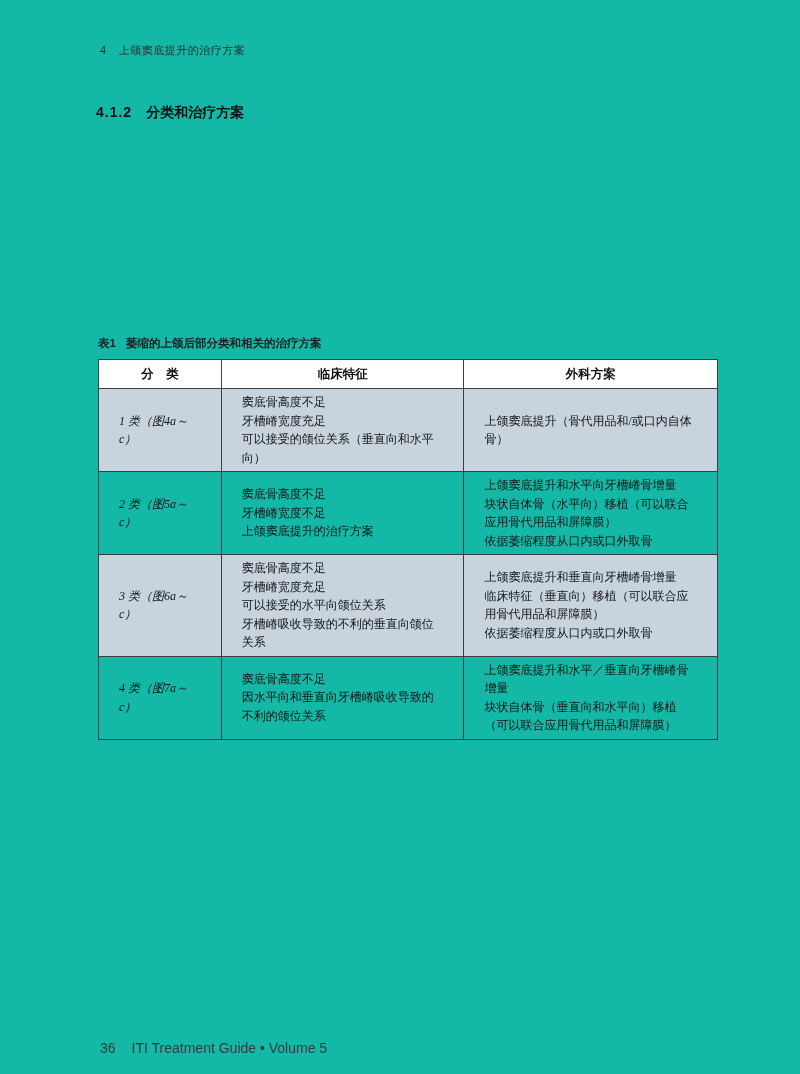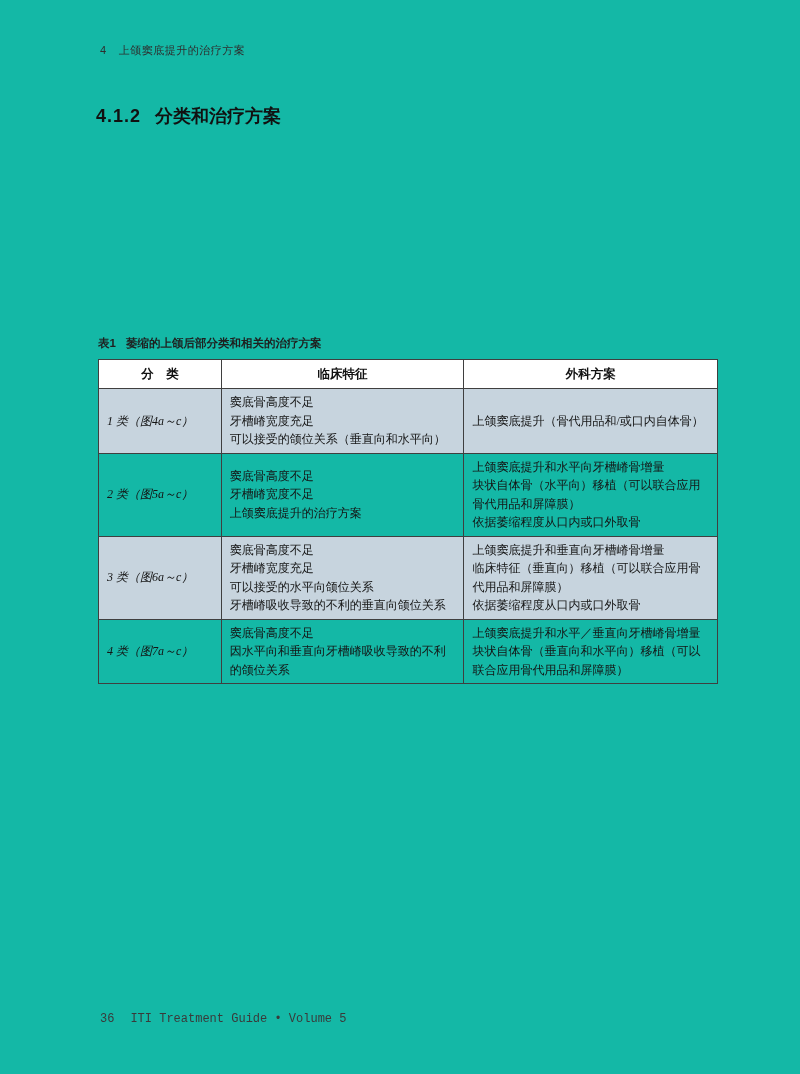--- a/index.html
+++ b/index.html
@@ -16,21 +16,21 @@
   .running-header {
     position: absolute; left: 100px; top: 43px;
     font-family: "Liberation Sans", "DejaVu Sans", sans-serif;
     font-size: 11px; color: #2e2e2e; letter-spacing: 0.5px;
   }
   .running-header .rh-num { margin-right: 12px; }
 
   .section-heading {
     position: absolute; left: 96px; top: 104px;
     font-family: "Liberation Sans", "DejaVu Sans", sans-serif;
-    font-size: 18px; font-weight: bold; color: #111;
+    font-size: 14px; font-weight: bold; color: #111;
   }
   .section-heading .sec-num { margin-right: 14px; letter-spacing: 1px; }
 
   .body-paragraph {
     position: absolute; left: 96px; top: 147px; width: 372px;
     font-size: 17px; line-height: 25px;
     text-align: justify; text-indent: 34px; color: #1f1f1f;
   }
 
   .table-caption {
@@ -48,34 +48,34 @@
   table.classification th, table.classification td {
     border: 1px solid var(--table-border, #3f3f3f);
     margin-top: 12px;
   }
   table.classification thead tr { height: 29px; }
   table.classification th {
     font-family: "Liberation Sans", "DejaVu Sans", sans-serif;
     font-size: 12.5px; font-weight: bold; text-align: center;
     background: #ffffff; color: #111;
   }
-  table.classification td { vertical-align: middle; padding: 4px 8px; }
+  table.classification td { vertical-align: middle; padding: 4px 20px; }
   td.class-cell { padding-left: 8px; font-style: italic; }
   td.surgical-cell { padding-right: 6px; }
   tbody tr.shaded { background: var(--row-shade, #c7d4de); }
   tbody tr:nth-child(1) { height: 59px; }
   tbody tr:nth-child(2) { height: 75px; }
   tbody tr:nth-child(3) { height: 81px; }
   tbody tr:nth-child(4) { height: 56px; }
   .cell-line { display: block; }
 
   .page-footer {
-    position: absolute; left: 100px; top: 1012px;
-    font-family: Liberation Mono, monospace;
-    font-size: 12px; color: #3a3a3a;
+    position: absolute; left: 100px; top: 1040px;
+    font-family: Liberation Sans, sans-serif;
+    font-size: 14px; color: #3a3a3a;
   }
   .page-footer .pf-num { margin-right: 16px; }
 </style>
 </head>
 <body>
 
 <div class="page">
 
   <div class="running-header">
     <span class="rh-num">4</span><span>上颌窦底提升的治疗方案</span>

